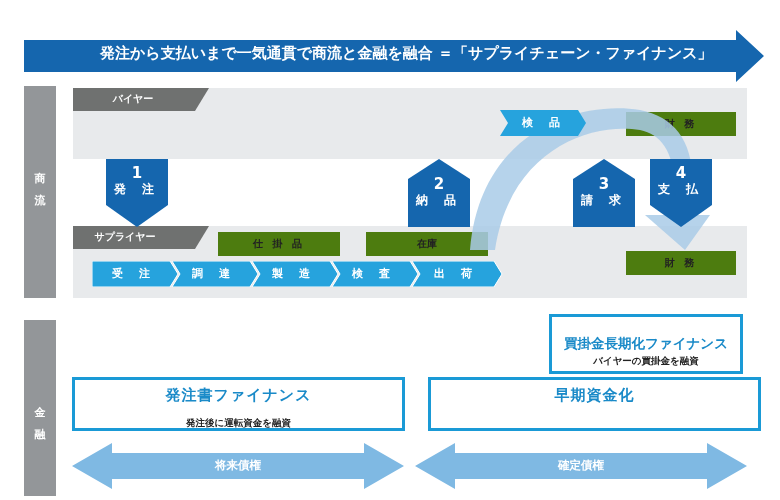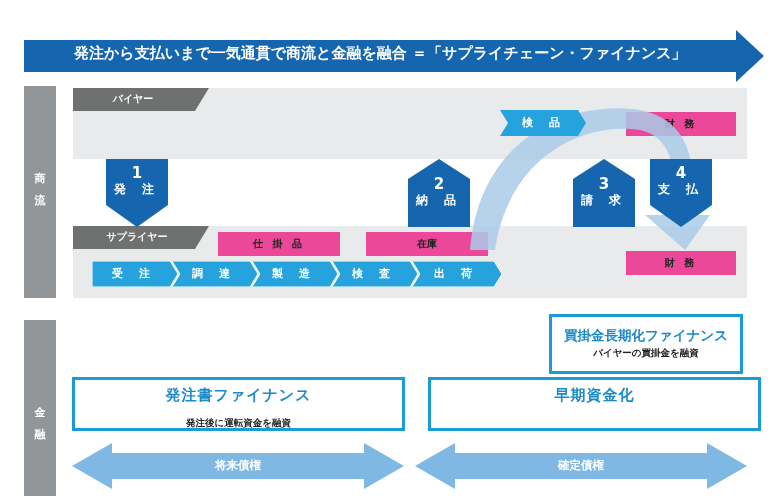--- a/index.html
+++ b/index.html
@@ -5,38 +5,38 @@
   html,body{margin:0;padding:0;background:#ffffff;}
   body{width:780px;height:500px;position:relative;overflow:hidden;font-family:"DejaVu Sans","Liberation Sans",sans-serif;}
   .abs{position:absolute;}
   .banner{left:24px;top:40px;width:740px;height:32px;}
   .banner svg{position:absolute;left:0;top:0;}
   .banner-text{position:absolute;left:50px;top:0;height:38px;line-height:36px;color:#fff;font-size:15px;font-weight:bold;white-space:nowrap;letter-spacing:0px;}
   .sidebar{background:#939699;color:#fff;font-weight:bold;font-size:11px;text-align:center;}
   .sidebar span{display:block;line-height:22px;}
   .band{background:#e8eaec;}
   .tag{height:22px;line-height:22px;color:#fff;font-size:10px;font-weight:bold;text-align:center;}
-  .wbox{background:#ec4899;font-size:10px;font-weight:bold;color:#222;text-align:center;letter-spacing:3px;}
+  .wbox{background:#4d7c0f;font-size:10px;font-weight:bold;color:#222;text-align:center;letter-spacing:3px;}
   .step{color:#fff;font-size:11px;font-weight:bold;text-align:center;letter-spacing:6px;}
   .num-shape{color:#fff;font-weight:bold;text-align:center;}
   .num-shape .n{font-size:15px;display:block;line-height:16px;}
   .num-shape .l{font-size:12px;display:block;letter-spacing:6px;line-height:16px;}
   .fbox{background:#fff;border:3px solid #1a9ad6;box-sizing:border-box;text-align:center;}
   .fbox .t{color:#1a8ac8;font-weight:bold;font-size:15px;display:block;letter-spacing:1px;}
   .fbox .s{color:#222;font-size:9.5px;font-weight:bold;display:block;}
   .darrow-label{color:#fff;font-weight:bold;font-size:11.5px;text-align:center;}
 </style>
 </head>
 <body>
 
 <div class="abs banner">
   <svg width="740" height="52" style="top:-10px;">
     <polygon points="0,10 712,10 712,0 740,26 712,52 712,42 0,42" fill="#1566ae"></polygon>
   </svg>
-  <div class="banner-text" style="top:-5px;">発注から支払いまで一気通貫で商流と金融を融合 ＝「サプライチェーン・ファイナンス」</div>
+  <div class="banner-text" style="top:-5px;margin-left:26px;">発注から支払いまで一気通貫で商流と金融を融合 ＝「サプライチェーン・ファイナンス」</div>
 </div>
 
 <div class="abs sidebar" style="left:24px;top:86px;width:32px;height:212px;">
   <div style="position:absolute;top:82px;width:100%;">
     <span>商</span>
     <span>流</span>
   </div>
 </div>
 <div class="abs sidebar" style="left:24px;top:320px;width:32px;height:176px;">
   <div style="position:absolute;top:82px;width:100%;">
@@ -48,21 +48,21 @@
 <div class="abs band" style="left:73px;top:88px;width:674px;height:71px;"></div>
 <svg class="abs" style="left:73px;top:88px;" width="136" height="23">
   <polygon points="0,0 136,0 122,23 0,23" fill="#6f7170"></polygon>
 </svg>
 <div class="abs tag" style="left:73px;top:88px;width:120px;">バイヤー</div>
 
 <div class="abs band" style="left:73px;top:226px;width:674px;height:72px;"></div>
 <svg class="abs" style="left:73px;top:226px;" width="136" height="23">
   <polygon points="0,0 136,0 122,23 0,23" fill="#6f7170"></polygon>
 </svg>
-<div class="abs tag" style="left:77px;top:226px;width:120px;">サプライヤー</div>
+<div class="abs tag" style="left:65px;top:226px;width:120px;">サプライヤー</div>
 
 <div class="abs wbox" style="left:218px;top:232px;width:122px;height:24px;line-height:24px;">仕 掛 品</div>
 <div class="abs wbox" style="left:366px;top:232px;width:122px;height:24px;line-height:24px;letter-spacing:0;">在庫</div>
 <div class="abs wbox" style="left:626px;top:251px;width:110px;height:24px;line-height:24px;">財 務</div>
 
 <div class="abs wbox" style="left:626px;top:112px;width:110px;height:24px;line-height:24px;">財 務</div>
 
 <svg class="abs" style="left:92px;top:261px;" width="412" height="26">
   <g id="chev" fill="#26a3dd" stroke="#ffffff" stroke-width="1">
     <polygon points="0,0 78,0 86,13 78,26 0,26"></polygon>
@@ -113,21 +113,21 @@
 </div>
 
 <svg class="abs" style="left:650px;top:159px;" width="62" height="68">
   <polygon points="0,0 62,0 62,46 31,68 0,46" fill="#1566ae"></polygon>
 </svg>
 <div class="abs num-shape" style="left:650px;top:165px;width:62px;">
   <span class="n">4</span>
   <span class="l">支 払</span>
 </div>
 
-<div class="abs fbox" style="left:549px;top:314px;width:194px;height:60px;padding-top:10px;">
+<div class="abs fbox" style="left:549px;top:314px;width:194px;height:60px;padding-top:18px;">
   <span class="t" style="font-size:13.5px;letter-spacing:0;">買掛金長期化ファイナンス</span>
   <span class="s" style="margin-top:2px;">バイヤーの買掛金を融資</span>
 </div>
 
 <div class="abs fbox" style="left:72px;top:377px;width:333px;height:54px;padding-top:6px;">
   <span class="t">発注書ファイナンス</span>
   <span class="s" style="margin-top:12px;">発注後に運転資金を融資</span>
 </div>
 
 <div class="abs fbox" style="left:428px;top:377px;width:333px;height:54px;padding-top:6px;">

